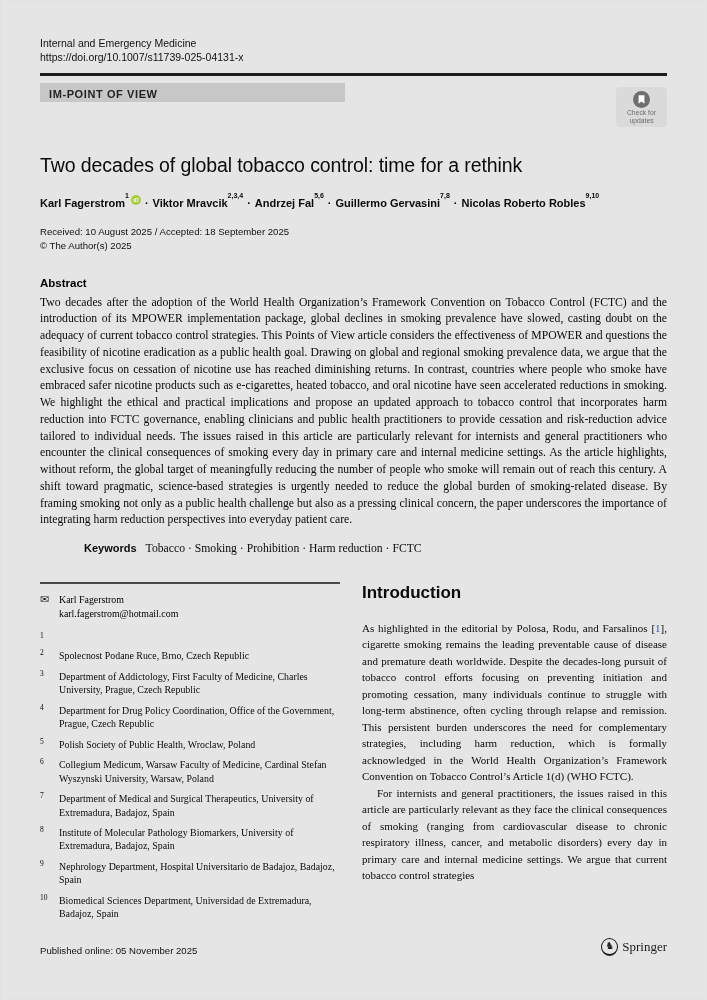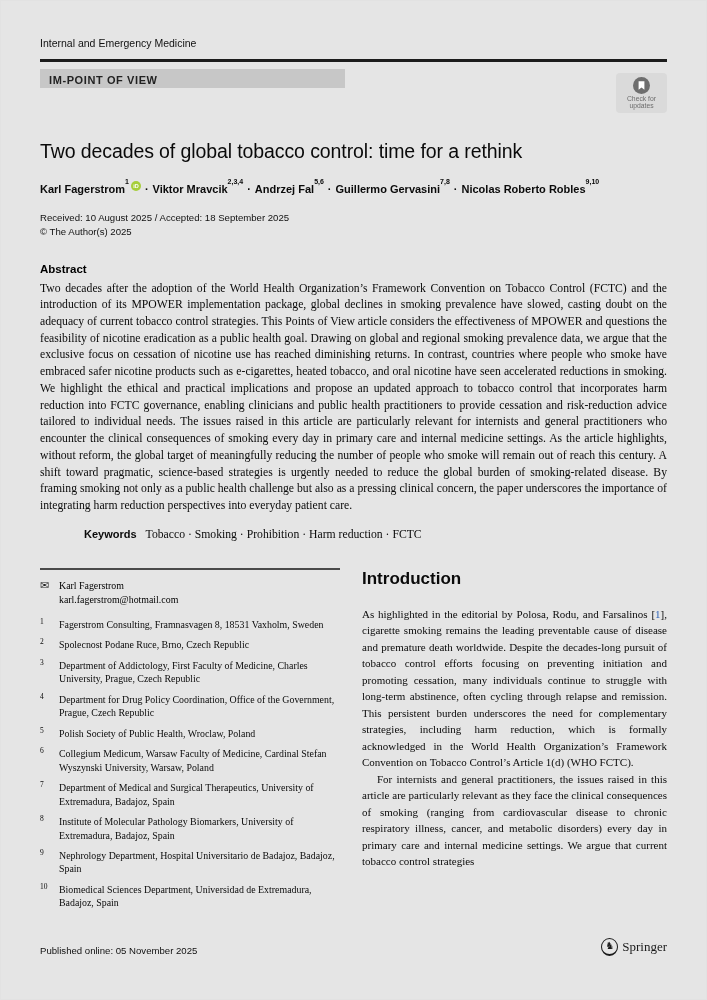--- a/index.html
+++ b/index.html
@@ -82,20 +82,21 @@
     border-bottom-width:2.5px;
   }
   .springer-name{font-family:"Liberation Serif",serif;font-size:13px;color:#1a1a1a;}
 </style>
 </head>
 <body>
 
 <div class="page">
 
   <div class="journal-line">Internal and Emergency Medicine</div>
+  <div class="doi-line">https://doi.org/10.1007/s11739-025-04131-x</div>
   <div class="top-rule"></div>
 
   <div class="banner-row">
     <div class="banner">IM-POINT OF VIEW</div>
     <div class="crossmark">
       <svg class="crossmark-icon" width="17" height="17" viewBox="0 0 17 17">
         <circle cx="8.5" cy="8.5" r="8.5" fill="#6e6e6e"></circle>
         <path d="M5.6 4.2 h5.8 v8.6 l-2.9 -2.3 l-2.9 2.3 z" fill="#ffffff"></path>
       </svg>
       <div class="crossmark-text">
@@ -131,21 +132,20 @@
       <div class="corr">
         <span class="env-icon">✉</span>
         <span>
           <span>Karl Fagerstrom</span><br>
           <span>karl.fagerstrom@hotmail.com</span>
         </span>
       </div>
       <div class="affil-list">
         <div class="affil">
             <span class="affil-num">1</span>
-            <span>Fagerstrom Consulting, Framnasvagen 8, 18531 Vaxholm, Sweden</span>
           </div>
         <div class="affil">
             <span class="affil-num">2</span>
             <span>Spolecnost Podane Ruce, Brno, Czech Republic</span>
           </div>
         <div class="affil">
             <span class="affil-num">3</span>
             <span>Department of Addictology, First Faculty of Medicine, Charles University, Prague, Czech Republic</span>
           </div>
         <div class="affil">

